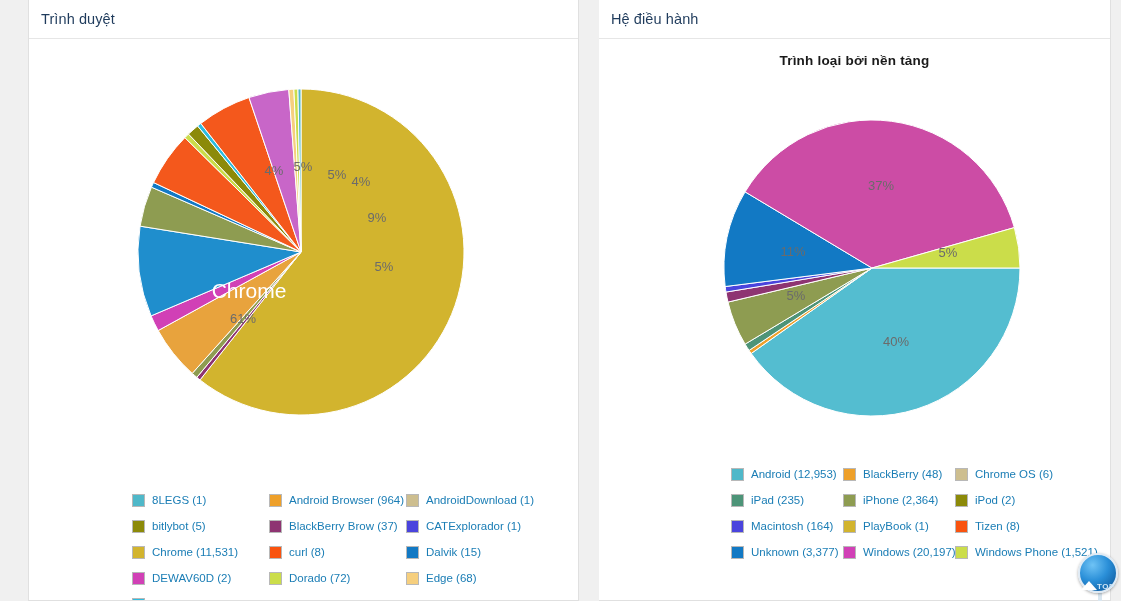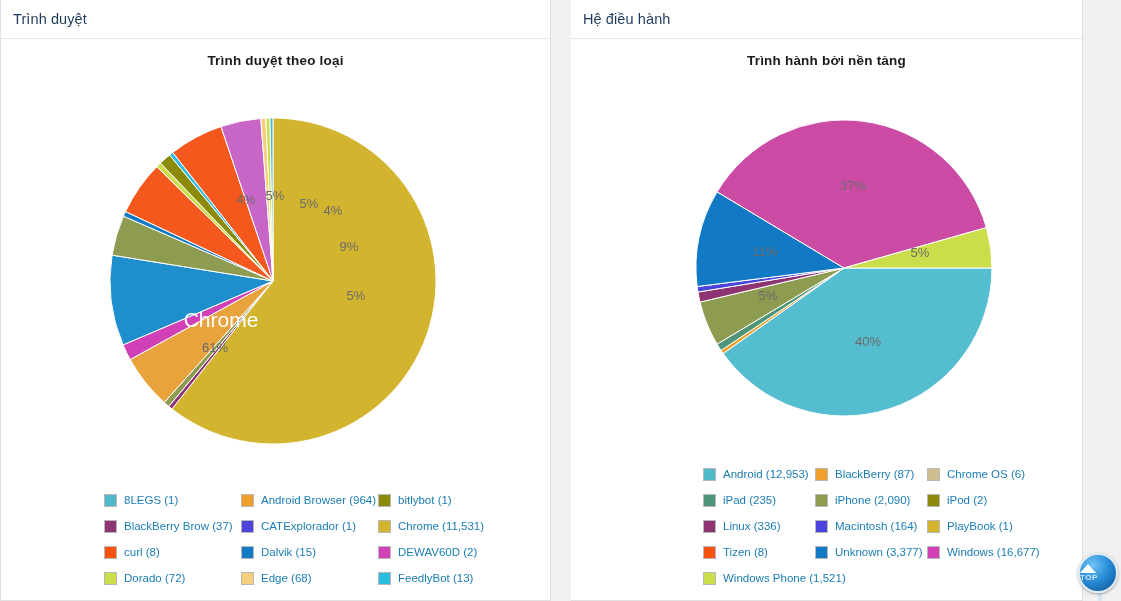--- a/index.html
+++ b/index.html
@@ -17,21 +17,21 @@
     background:#f0f0f0;
   }
   .panel{
     background:#ffffff;
     border:1px solid #e0e0e0;
     border-top:none;border-left:none;
     box-sizing:border-box;
     position:relative;
     overflow:hidden;
   }
-  .panel.left{width:551px;height:601px;border-left:1px solid #e0e0e0;}
+  .panel.left{width:551px;height:601px;border-left:1px solid #e0e0e0;margin-left:28px;}
   .panel.right{width:512px;height:601px;}
   .panel-header{
     height:39px;
     box-sizing:border-box;
     border-bottom:1px solid #e6e6e6;
     display:flex;align-items:center;
     padding-left:12px;
     background:#ffffff;
   }
   .panel-header .title{
@@ -107,22 +107,22 @@
   .legend.right-legend .legend-item{width:112px;}
 
   .scroll-top{
     position:absolute;
     right:3px;bottom:8px;
     width:36px;height:36px;
     border-radius:50%;
     background:radial-gradient(circle at 35% 28%, #6fc3f5 0%, #2a8fd8 45%, #1668ad 78%, #0d4f8a 100%);
     border:2px solid #dfeaf4;
     box-shadow:0 1px 3px rgba(0,0,0,.35);
-    display:flex;flex-direction:column;
-    align-items:flex-start;justify-content:center;
+    display:flex;flex-direction:row;
+    align-items:flex-end;justify-content:center;
     cursor:pointer;
   }
   .scroll-top .arrow{
     width:0;height:0;
     border-left:8px solid transparent;
     border-right:8px solid transparent;
     border-bottom:9px solid #ffffff;
     margin-bottom:1px;
   }
   .scroll-top .top-text{
@@ -142,21 +142,20 @@
 </head>
 <body>
 
 <div class="dashboard">
 
   <div class="panel left">
     <div class="panel-header">
       <span class="title">Trình duyệt</span>
     </div>
     <div class="panel-body">
-      <div class="chart-title">Trình duyệt theo loại</div>
 
       <div class="pie-wrap">
         <svg class="pie-svg" id="pie-left" width="551" height="430" viewBox="0 0 551 430">
             <path d="M 272 213 L 272.00 50.00 A 163 163 0 1 1 171.00 340.94 Z" fill="#d2b42e" stroke="#ffffff" stroke-width="1"></path>
             <path d="M 272 213 L 171.00 340.94 A 163 163 0 0 1 167.83 338.37 Z" fill="#8e3472" stroke="#ffffff" stroke-width="1"></path>
             <path d="M 272 213 L 167.83 338.37 A 163 163 0 0 1 163.21 334.38 Z" fill="#8e9c51" stroke="#ffffff" stroke-width="1"></path>
             <path d="M 272 213 L 163.21 334.38 A 163 163 0 0 1 129.17 291.54 Z" fill="#e8a33d" stroke="#ffffff" stroke-width="1"></path>
             <path d="M 272 213 L 129.17 291.54 A 163 163 0 0 1 122.05 276.90 Z" fill="#d140b6" stroke="#ffffff" stroke-width="1"></path>
             <path d="M 272 213 L 122.05 276.90 A 163 163 0 0 1 111.06 187.15 Z" fill="#1f8ecd" stroke="#ffffff" stroke-width="1"></path>
             <path d="M 272 213 L 111.06 187.15 A 163 163 0 0 1 122.45 148.16 Z" fill="#8e9c51" stroke="#ffffff" stroke-width="1"></path>
@@ -184,22 +183,26 @@
       <div class="legend left-legend" id="legend-left">
           <div class="legend-item">
             <span class="legend-swatch" style="background: rgb(79, 184, 201);"></span>
             <span class="legend-label">8LEGS (1)</span>
           </div>
           <div class="legend-item">
             <span class="legend-swatch" style="background: rgb(238, 160, 42);"></span>
             <span class="legend-label">Android Browser (964)</span>
           </div>
           <div class="legend-item">
+            <span class="legend-swatch" style="background: rgb(205, 190, 143);"></span>
+            <span class="legend-label">AndroidDownload (1)</span>
+          </div>
+          <div class="legend-item">
             <span class="legend-swatch" style="background: rgb(140, 138, 9);"></span>
-            <span class="legend-label">bitlybot (1)</span>
+            <span class="legend-label">bitlybot (5)</span>
           </div>
           <div class="legend-item">
             <span class="legend-swatch" style="background: rgb(142, 52, 114);"></span>
             <span class="legend-label">BlackBerry Brow (37)</span>
           </div>
           <div class="legend-item">
             <span class="legend-swatch" style="background: rgb(74, 68, 221);"></span>
             <span class="legend-label">CATExplorador (1)</span>
           </div>
           <div class="legend-item">
@@ -232,21 +235,21 @@
           </div>
         </div>
     </div>
   </div>
 
   <div class="panel right">
     <div class="panel-header">
       <span class="title">Hệ điều hành</span>
     </div>
     <div class="panel-body">
-      <div class="chart-title">Trình hành bởi nền tảng</div>
+      <div class="chart-title">Trình loại bởi nền tảng</div>
 
       <div class="pie-wrap">
         <svg class="pie-svg" id="pie-right" width="550" height="400" viewBox="0 0 550 400">
             <path d="M 273 200 L 421.00 200.00 A 148 148 0 0 1 152.18 285.48 Z" fill="#54bdd0" stroke="#ffffff" stroke-width="1"></path>
             <path d="M 273 200 L 152.18 285.48 A 148 148 0 0 1 150.07 282.42 Z" fill="#eea02a" stroke="#ffffff" stroke-width="1"></path>
             <path d="M 273 200 L 150.07 282.42 A 148 148 0 0 1 146.09 276.14 Z" fill="#4d9478" stroke="#ffffff" stroke-width="1"></path>
             <path d="M 273 200 L 146.09 276.14 A 148 148 0 0 1 128.98 234.10 Z" fill="#8e9c51" stroke="#ffffff" stroke-width="1"></path>
             <path d="M 273 200 L 128.98 234.10 A 148 148 0 0 1 126.97 224.07 Z" fill="#8e3472" stroke="#ffffff" stroke-width="1"></path>
             <path d="M 273 200 L 126.97 224.07 A 148 148 0 0 1 126.17 218.55 Z" fill="#4a44dd" stroke="#ffffff" stroke-width="1"></path>
             <path d="M 273 200 L 126.17 218.55 A 148 148 0 0 1 146.09 123.86 Z" fill="#1279c4" stroke="#ffffff" stroke-width="1"></path>
@@ -260,61 +263,57 @@
           </svg>
       </div>
 
       <div class="legend right-legend" id="legend-right">
           <div class="legend-item">
             <span class="legend-swatch" style="background: rgb(79, 184, 201);"></span>
             <span class="legend-label">Android (12,953)</span>
           </div>
           <div class="legend-item">
             <span class="legend-swatch" style="background: rgb(238, 160, 42);"></span>
-            <span class="legend-label">BlackBerry (87)</span>
+            <span class="legend-label">BlackBerry (48)</span>
           </div>
           <div class="legend-item">
             <span class="legend-swatch" style="background: rgb(205, 190, 143);"></span>
             <span class="legend-label">Chrome OS (6)</span>
           </div>
           <div class="legend-item">
             <span class="legend-swatch" style="background: rgb(77, 148, 120);"></span>
             <span class="legend-label">iPad (235)</span>
           </div>
           <div class="legend-item">
             <span class="legend-swatch" style="background: rgb(142, 156, 81);"></span>
-            <span class="legend-label">iPhone (2,090)</span>
+            <span class="legend-label">iPhone (2,364)</span>
           </div>
           <div class="legend-item">
             <span class="legend-swatch" style="background: rgb(140, 138, 9);"></span>
             <span class="legend-label">iPod (2)</span>
           </div>
           <div class="legend-item">
-            <span class="legend-swatch" style="background: rgb(142, 52, 114);"></span>
-            <span class="legend-label">Linux (336)</span>
-          </div>
-          <div class="legend-item">
             <span class="legend-swatch" style="background: rgb(74, 68, 221);"></span>
             <span class="legend-label">Macintosh (164)</span>
           </div>
           <div class="legend-item">
             <span class="legend-swatch" style="background: rgb(210, 180, 46);"></span>
             <span class="legend-label">PlayBook (1)</span>
           </div>
           <div class="legend-item">
             <span class="legend-swatch" style="background: rgb(249, 83, 15);"></span>
             <span class="legend-label">Tizen (8)</span>
           </div>
           <div class="legend-item">
             <span class="legend-swatch" style="background: rgb(18, 121, 196);"></span>
             <span class="legend-label">Unknown (3,377)</span>
           </div>
           <div class="legend-item">
             <span class="legend-swatch" style="background: rgb(209, 64, 182);"></span>
-            <span class="legend-label">Windows (16,677)</span>
+            <span class="legend-label">Windows (20,197)</span>
           </div>
           <div class="legend-item">
             <span class="legend-swatch" style="background: rgb(203, 221, 74);"></span>
             <span class="legend-label">Windows Phone (1,521)</span>
           </div>
         </div>
     </div>
   </div>
 
   <div class="scroll-stem"></div>

